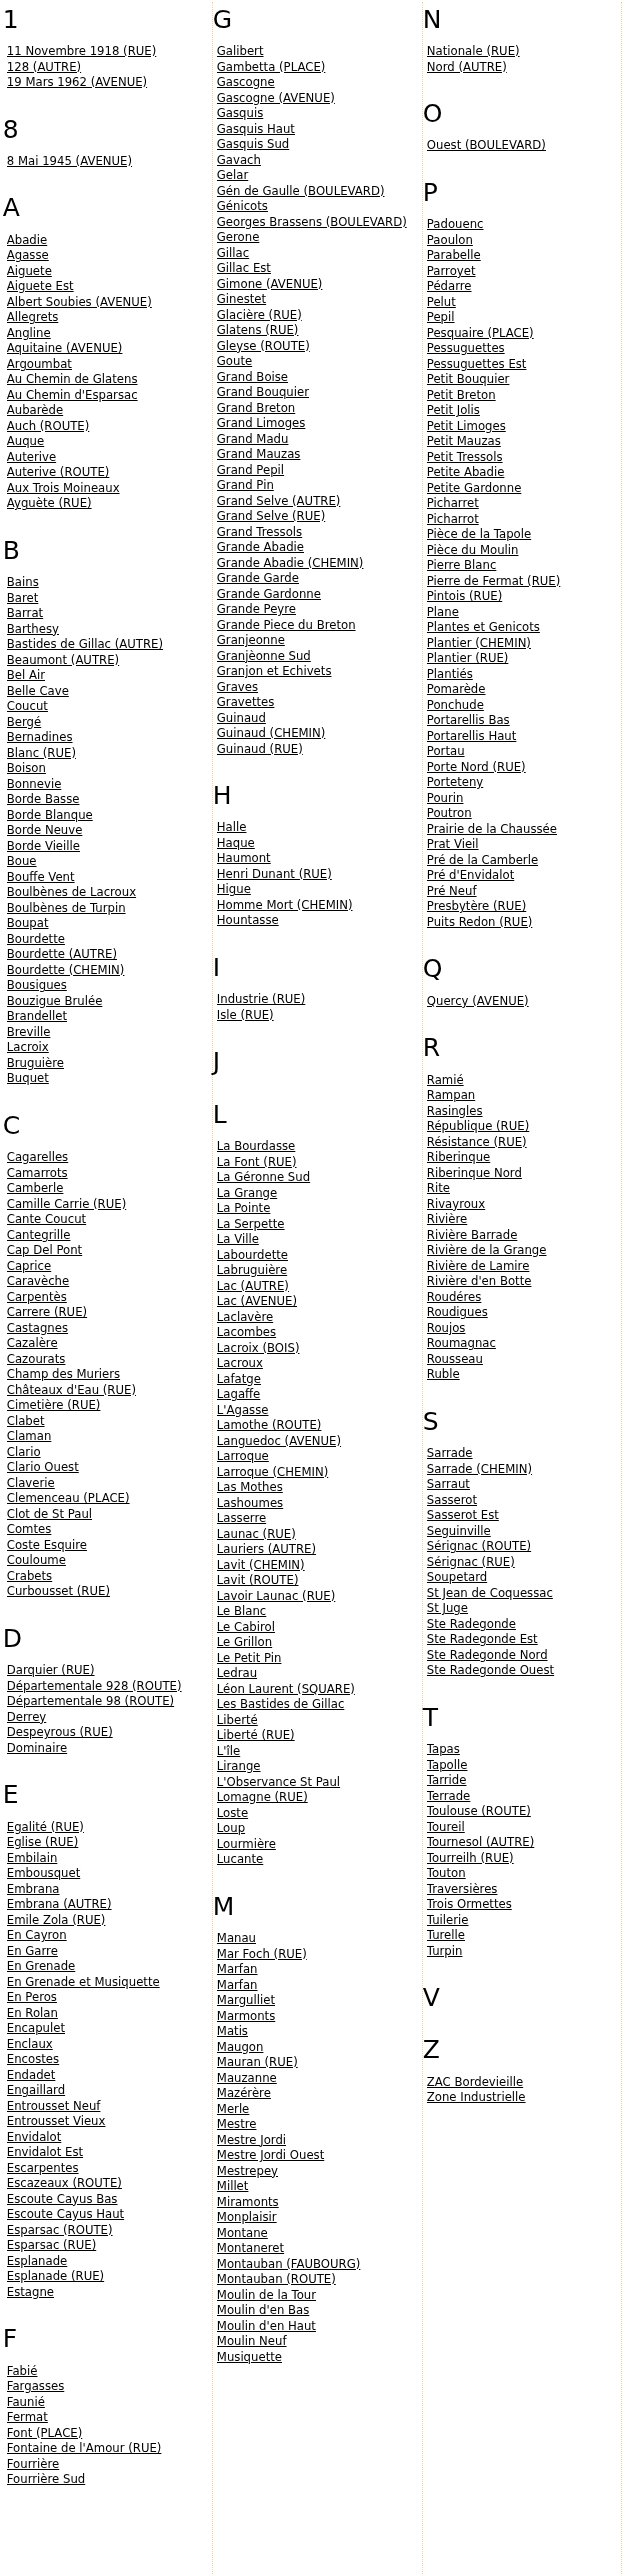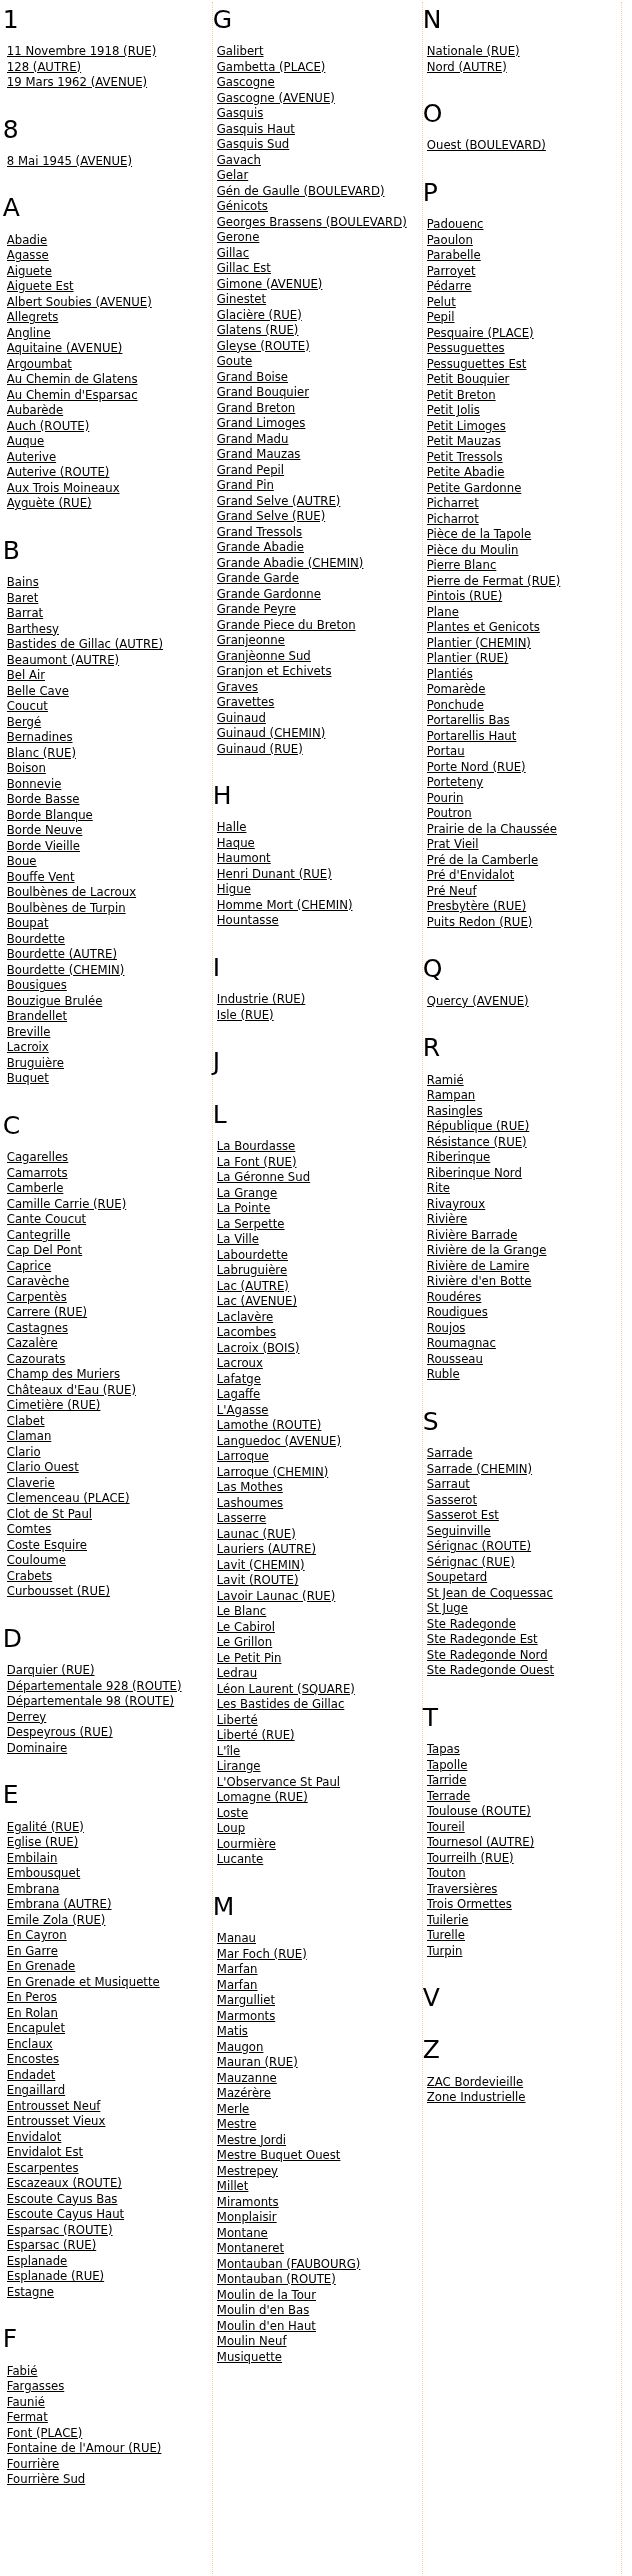--- a/index.html
+++ b/index.html
@@ -329,21 +329,21 @@
         <li>Margulliet</li>
         <li>Marmonts</li>
         <li>Matis</li>
         <li>Maugon</li>
         <li>Mauran (RUE)</li>
         <li>Mauzanne</li>
         <li>Mazérère</li>
         <li>Merle</li>
         <li>Mestre</li>
         <li>Mestre Jordi</li>
-        <li>Mestre Buquet Ouest</li>
+        <li>Mestre Jordi Ouest</li>
         <li>Mestrepey</li>
         <li>Millet</li>
         <li>Miramonts</li>
         <li>Monplaisir</li>
         <li>Montane</li>
         <li>Montaneret</li>
         <li>Montauban (FAUBOURG)</li>
         <li>Montauban (ROUTE)</li>
         <li>Moulin de la Tour</li>
         <li>Moulin d'en Bas</li>

